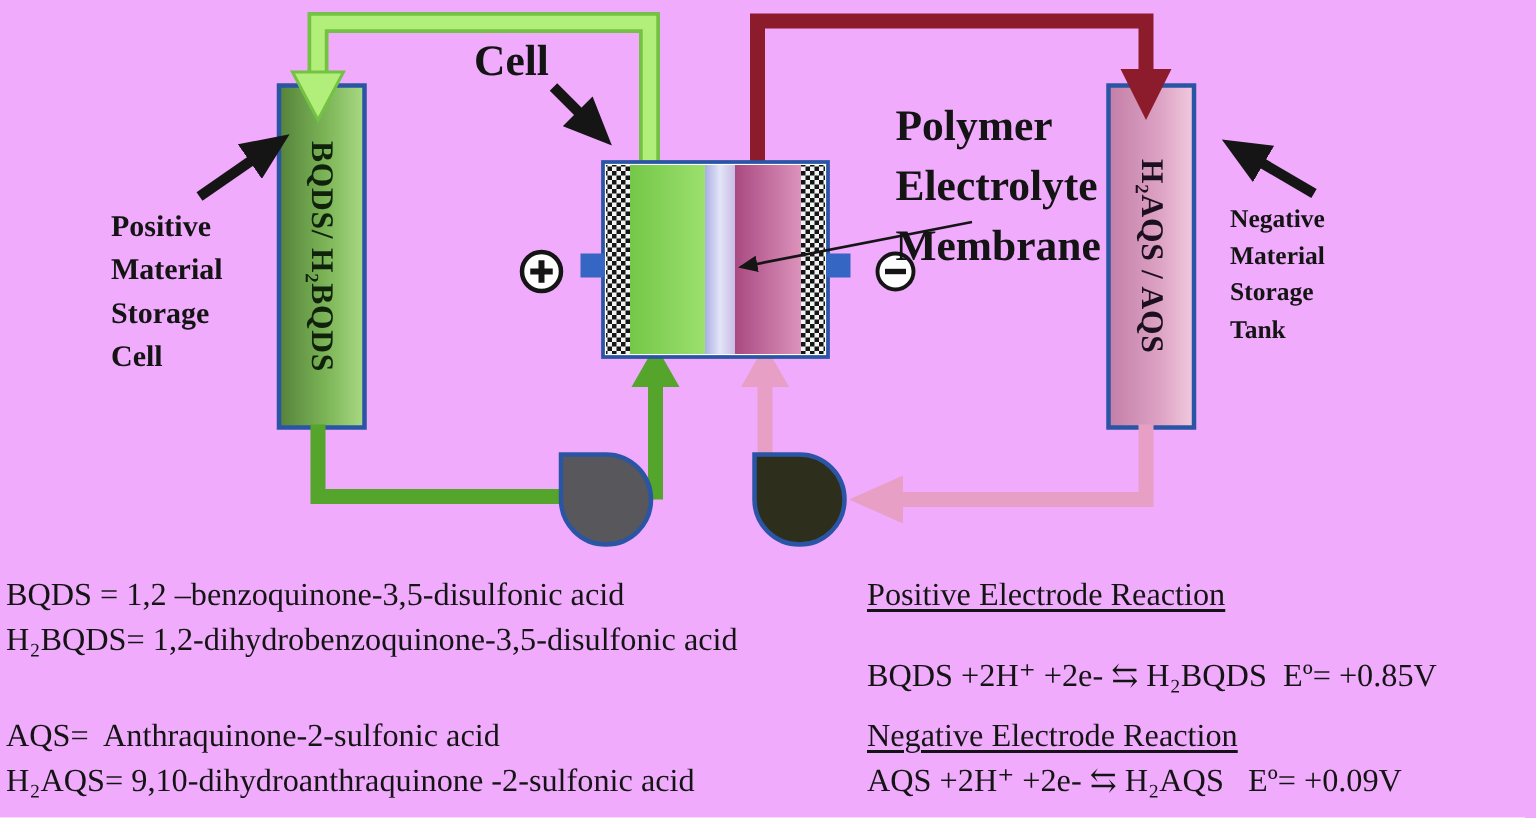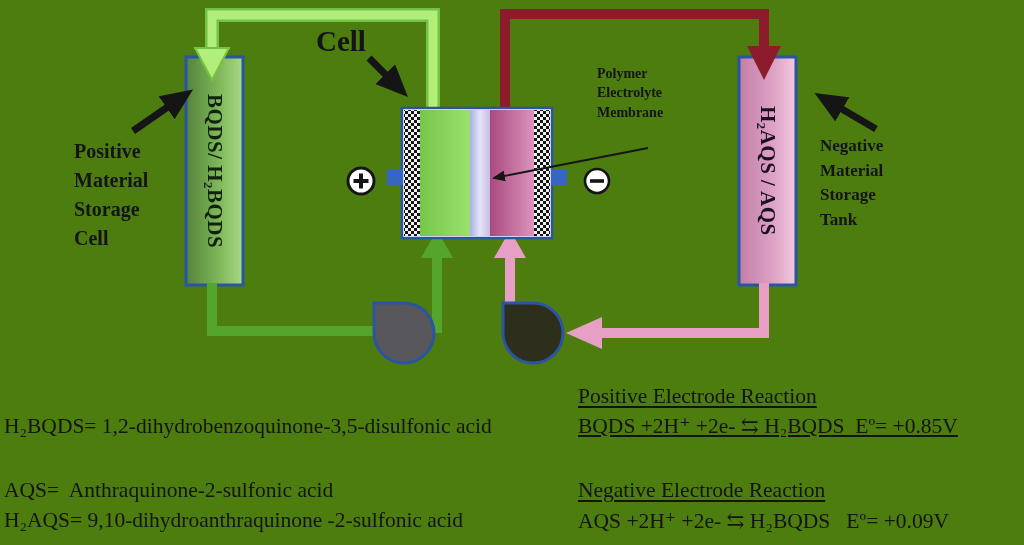--- a/index.html
+++ b/index.html
@@ -1,43 +1,43 @@
 <!DOCTYPE html>
 <html style="--flow_light_green: #b2ef7a; --flow_light_green_edge: #74c243; --flow_dark_red: #8c1b2b; --flow_green: #55a42b; --flow_pink: #e89fc5; --tank_green_dark: #5d973d; --tank_green_light: #a3d57d; --tank_pink_dark: #c683ab; --tank_pink_light: #f0c6dc; --cell_green: #85d35a; --membrane_lavender: #bfc4ef; --cell_pink: #c2669b; --border_blue: #2a55a5; --pump_left_fill: #57575c; --pump_right_fill: #2e2e1d; --ink: #141414;"><head>
 <meta charset="utf-8">
 <style>
   html,body{margin:0;padding:0;background:#fff;}
   #canvas{
-    position:relative;width:1024px;height:545px;background:#4d7c0f;overflow:hidden;
+    position:relative;width:1024px;height:545px;background:#f0abfc;overflow:hidden;
     font-family:"Liberation Serif","DejaVu Serif",serif;color:#141414;
   }
   #diagram-svg{position:absolute;left:0;top:0;}
   .txt{position:absolute;white-space:pre-wrap;}
   .pre{white-space:pre-line;}
   .cell-title{left:316px;top:25px;font-size:29px;font-weight:bold;}
-  .membrane-title{left:597px;top:64px;font-size:14px;font-weight:bold;line-height:1.38;}
+  .membrane-title{left:597px;top:64px;font-size:29px;font-weight:bold;line-height:1.38;}
   .pos-caption{left:74px;top:137px;font-size:20px;font-weight:bold;line-height:1.45;}
   .neg-caption{left:820px;top:134px;font-size:17px;font-weight:bold;line-height:1.45;}
   .tank-label{
     position:absolute;display:flex;align-items:center;justify-content:center;
   }
   .tank-label.left{left:186px;top:57px;width:57px;height:228px;}
   .tank-label.right{left:739px;top:57px;width:57px;height:228px;}
   .tank-label span{
     writing-mode:vertical-rl;font-weight:bold;font-size:21px;letter-spacing:.5px;color:#10220c;
   }
   .tank-label.right span{color:#1c1020;}
   .body-line{font-size:21.5px;}
   .underlined{text-decoration:underline;text-decoration-thickness:1.5px;text-underline-offset:3px;}
   .d0{left:4px;top:384px;}
   .d1{left:4px;top:414px;}
   .d2{left:4px;top:478px;}
   .d3{left:4px;top:508px;}
   .rph{left:578px;top:384px;}
-  .rpe{left:578px;top:413px;text-decoration:underline;}
+  .rpe{left:578px;top:438px;}
   .rnh{left:578px;top:478px;}
   .rne{left:578px;top:508px;}
 </style>
 </head>
 <body>
 
 <div id="canvas">
 
   <svg id="diagram-svg" width="1024" height="545" viewBox="0 0 1024 545">
     <defs>
@@ -150,22 +150,23 @@
 Storage
 Tank</div>
 
   <div class="tank-label left">
     <span>BQDS/ H₂BQDS</span>
   </div>
   <div class="tank-label right">
     <span>H₂AQS / AQS</span>
   </div>
 
+  <div class="txt body-line d0">BQDS = 1,2 –benzoquinone-3,5-disulfonic acid</div>
   <div class="txt body-line d1">H₂BQDS= 1,2-dihydrobenzoquinone-3,5-disulfonic acid</div>
   <div class="txt body-line d2">AQS=  Anthraquinone-2-sulfonic acid</div>
   <div class="txt body-line d3">H₂AQS= 9,10-dihydroanthraquinone -2-sulfonic acid</div>
 
   <div class="txt body-line underlined rph">Positive Electrode Reaction</div>
   <div class="txt body-line rpe">BQDS +2H⁺ +2e- ⇆ H₂BQDS  Eº= +0.85V</div>
   <div class="txt body-line underlined rnh">Negative Electrode Reaction</div>
-  <div class="txt body-line rne">AQS +2H⁺ +2e- ⇆ H₂BQDS   Eº= +0.09V</div>
+  <div class="txt body-line rne">AQS +2H⁺ +2e- ⇆ H₂AQS   Eº= +0.09V</div>
 
 </div>
 
 </body></html>

